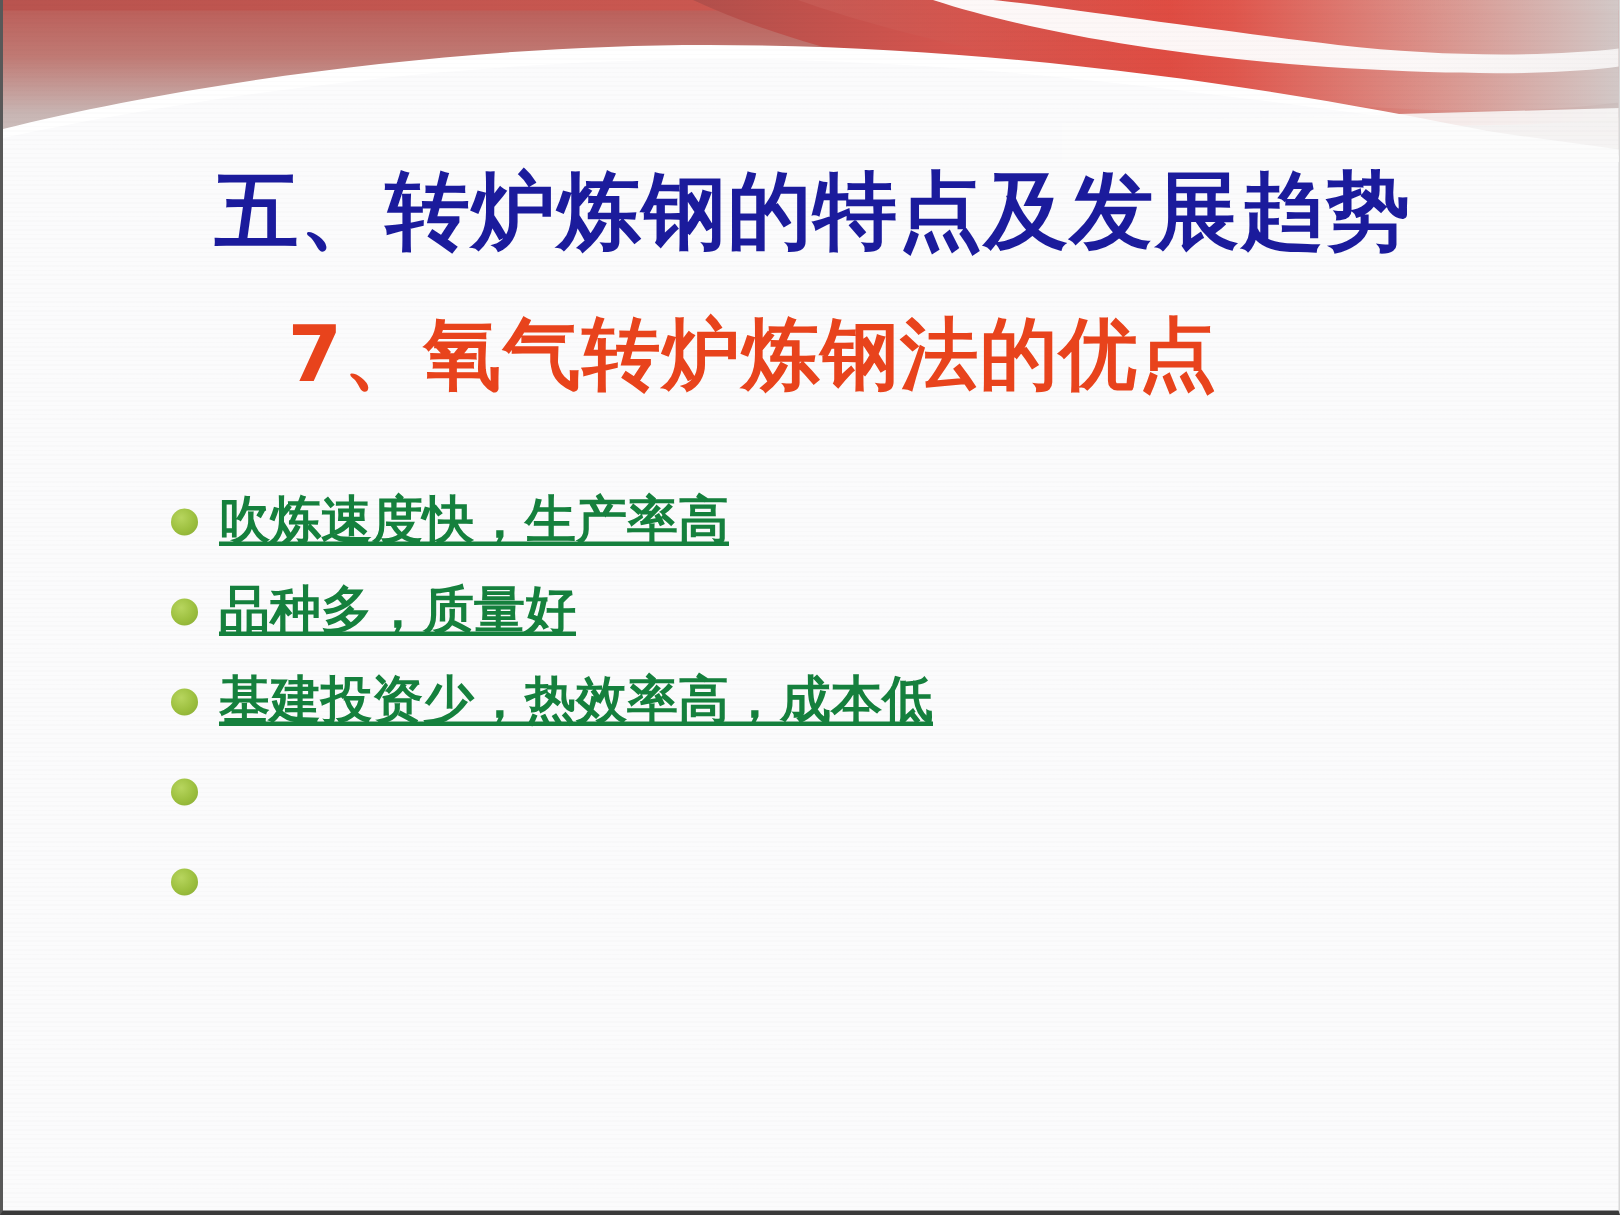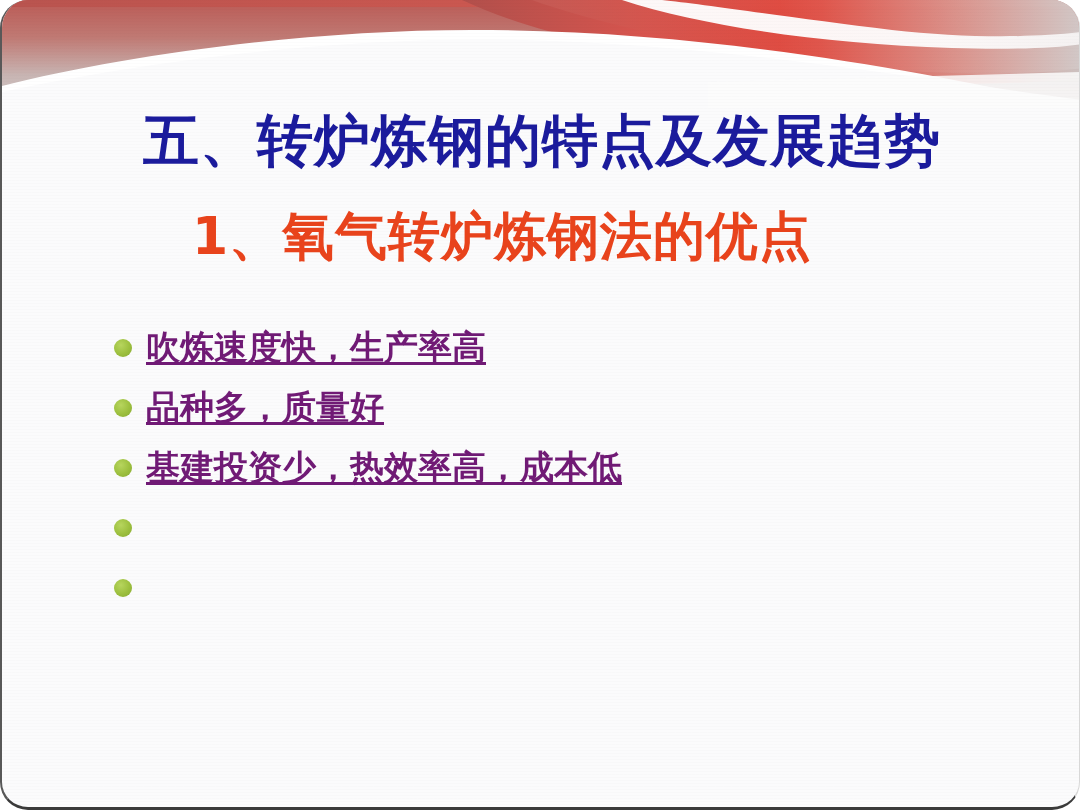--- a/index.html
+++ b/index.html
@@ -16,21 +16,20 @@
   #slide {
     position: relative;
     width: 1080px;
     height: 810px;
     background: #fbfbfc;
     box-sizing: border-box;
     border-left: 2px solid #585858;
     border-bottom: 3px solid #3a3a3a;
     border-right: 1px solid #d8d8d8;
     overflow: hidden;
-    border-radius: 28px;
   }
 
   
   #paper-texture {
     position: absolute;
     inset: 0;
     pointer-events: none;
     background-image: repeating-linear-gradient(
         to bottom,
         rgba(0,0,0,0.012) 0px,
@@ -107,21 +106,21 @@
     width: 18px;
     height: 18px;
     border-radius: 50%;
     background: radial-gradient(circle at 38% 34%, #b7d55e 0%, #9cbf3e 55%, #86a933 100%);
     margin-top: 14px;
     margin-right: 14px;
   }
   .bullet-text {
     font-size: 34px;
     font-weight: bold;
-    color: #701a75;
+    color: #15803d;
     line-height: 44px;
     white-space: nowrap;
     font-family: "DejaVu Sans", "Liberation Sans", sans-serif;
   }
   .bullet-text .u {
     text-decoration: underline;
     text-underline-offset: 3px;
   }
   .bullet-text .nu {
     text-decoration: none;
@@ -183,21 +182,21 @@
                C 990,87 1040,98 1080,104 L 1080,108 Z" fill="#ffffff"></path>
 
       <path d="M 0,108 L 0,92 C 150,60 340,36 520,40 C 700,44 860,70 1080,100 L 1080,108 Z" fill="#fbfbfc"></path>
 
       <path d="M 706,82 L 1080,72 L 1080,108 L 706,108 Z" fill="#fbfbfc" opacity="0.85"></path>
     </svg>
   </div>
 
   <div id="title-main">五、转炉炼钢的特点及发展趋势</div>
 
-  <div id="title-sub">1、氧气转炉炼钢法的优点</div>
+  <div id="title-sub">7、氧气转炉炼钢法的优点</div>
 
   <ul id="bullet-list">
     <li class="bullet-row">
       <span class="bullet-marker"></span>
       <span class="bullet-text"><span class="u">吹炼速度快，生产率高</span><span class="nu"></span></span>
     </li>
     <li class="bullet-row">
       <span class="bullet-marker"></span>
       <span class="bullet-text"><span class="u">品种多，质量好</span><span class="nu"></span></span>
     </li>

